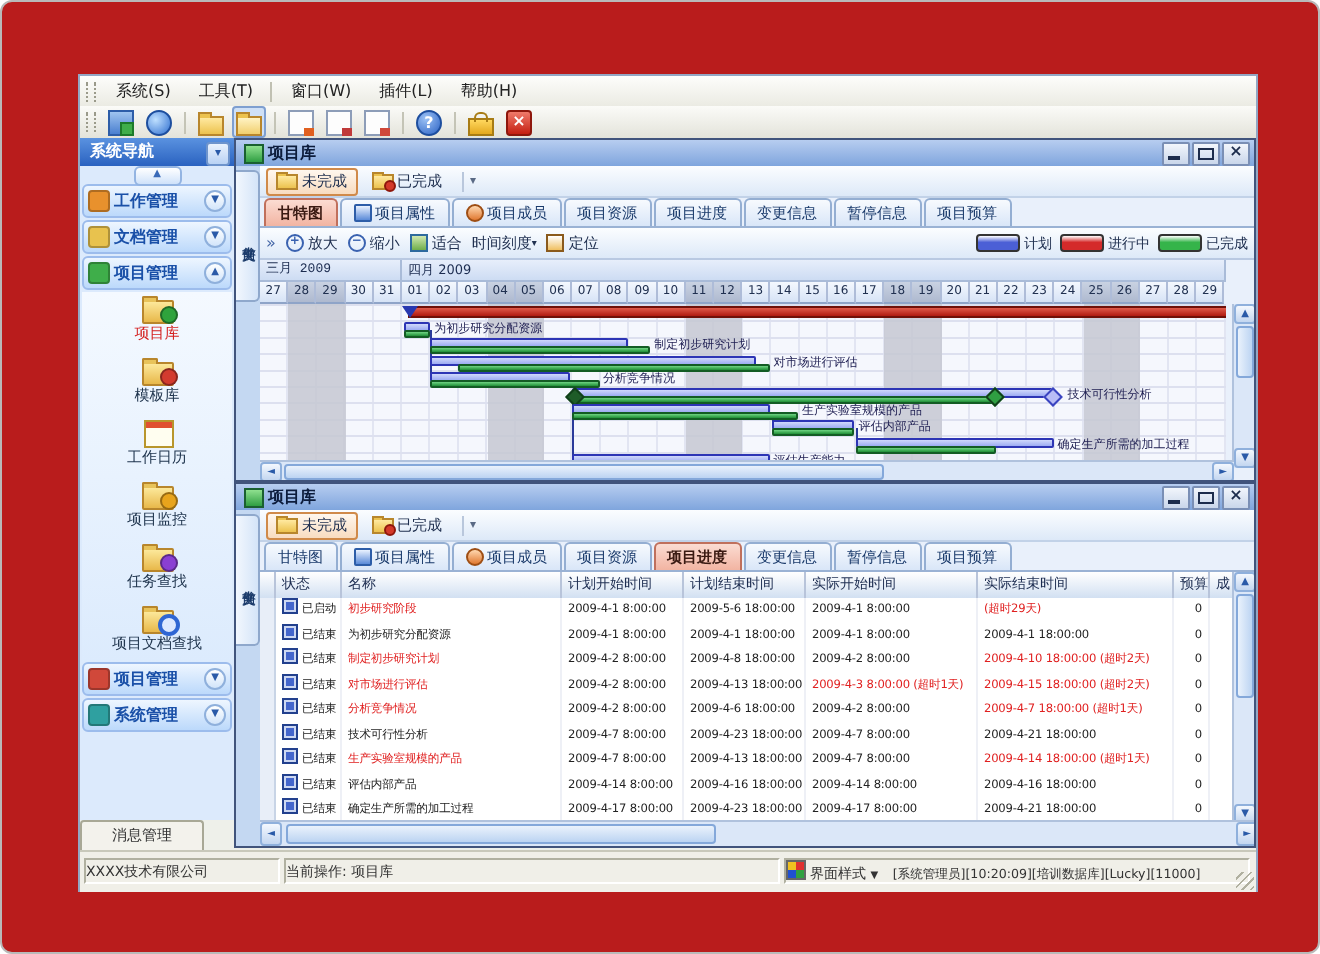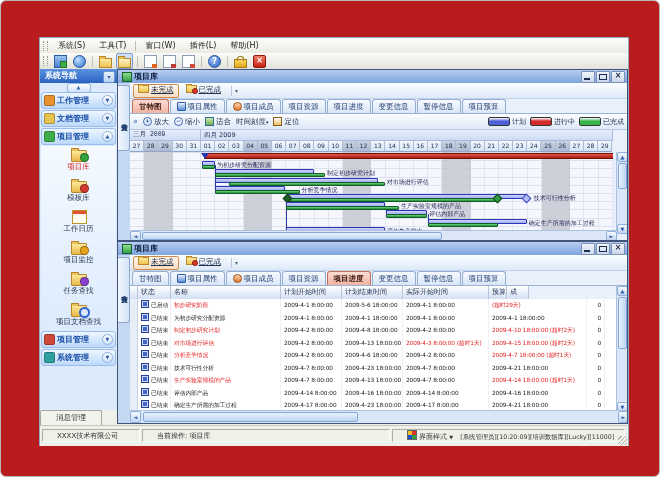--- a/index.html
+++ b/index.html
@@ -62,21 +62,21 @@
   .ptitle .ptxt{font-size:8px;font-weight:bold;color:#0c1c3c;}
   .pbtns{margin-left:auto;display:flex;gap:1px;}
   .pbtn{width:12px;height:10px;background:linear-gradient(#f2f6fc,#c9d6ea);border:1px solid #7a8fb5;border-radius:1px;position:relative;font-size:8px;line-height:8px;text-align:center;color:#1c2c4c;}
   .pbtn.min::after{content:"";position:absolute;left:2px;bottom:2px;width:6px;height:2px;background:#1c2c4c;}
   .pbtn.max::after{content:"";position:absolute;left:2px;top:2px;width:6px;height:4px;border:1px solid #1c2c4c;}
   .pbtn.cls::after{content:"\00d7";font-weight:bold;}
   .pstrip{position:absolute;left:0;top:13px;bottom:0;width:12px;background:#c4d8f2;border-right:1px solid #8fa8cc;}
   .pstrip .vtab{position:absolute;left:0;top:2px;width:11px;height:64px;background:linear-gradient(90deg,#f2f7fe,#d4e4f8);border:1px solid #8fa8cc;border-left:none;border-radius:0 3px 3px 0;writing-mode:vertical-rl;font-size:7px;color:#1a3a6a;text-align:center;line-height:10px;}
   .pbody{position:absolute;left:12px;top:13px;right:0;bottom:0;overflow:hidden;}
   .folder-row{position:absolute;left:0;top:0;width:100%;height:16px;background:linear-gradient(#fbfdff,#dde9f8);border-bottom:1px solid #c2d2e8;display:flex;align-items:center;padding-left:3px;box-sizing:border-box;}
-  .fbtn{height:12px;display:flex;align-items:flex-start;font-size:7.5px;color:#203050;padding:0 4px;margin-right:2px;border:1px solid transparent;border-radius:2px;text-decoration:underline;}
+  .fbtn{height:12px;display:flex;align-items:center;font-size:7.5px;color:#203050;padding:0 4px;margin-right:2px;border:1px solid transparent;border-radius:2px;}
   .fbtn.active{border-color:#d08a4a;background:linear-gradient(#fff7ee,#f8dcc0);}
   .fbtn .ficon{width:9px;height:6px;background:linear-gradient(#ffe9a0,#ecc24e);border:1px solid #b8862c;margin-right:2px;position:relative;}
   .fbtn .ficon::before{content:"";position:absolute;left:-1px;top:-2px;width:4px;height:1px;background:#ecc24e;border:1px solid #b8862c;border-bottom:none;}
   .fbtn .fdot{position:absolute;right:-2px;bottom:-2px;width:4px;height:4px;border-radius:50%;background:#d4392a;border:1px solid #8e170c;}
   .fsep{width:1px;height:10px;background:#b9c7dc;margin:0 3px;}
   .fdrop{font-size:6px;color:#5a6a85;}
   .tabs-row{position:absolute;left:0;top:16px;width:100%;height:15px;display:flex;align-items:flex-end;padding-left:2px;box-sizing:border-box;background:#e9f0fb;border-bottom:1px solid #9ab2d4;}
   .tab{height:13px;display:flex;align-items:center;padding:0 6px;margin-right:1px;font-size:7.5px;color:#1a3a6b;background:linear-gradient(#f7fafe,#d9e6f8);border:1px solid #94aed2;border-bottom:none;border-radius:3px 3px 0 0;white-space:nowrap;}
   .tab.active{background:linear-gradient(#fbdcd2,#f2b4a2);border-color:#c0705c;color:#3a1a12;font-weight:bold;}
   .tab .ticon{width:7px;height:7px;margin-right:2px;border-radius:1px;}
@@ -115,21 +115,21 @@
   
   .thead{position:absolute;left:0;top:31px;height:13px;display:flex;background:linear-gradient(#ffffff,#d2e0f2);border-bottom:1px solid #9ab2d4;}
   .th{font-size:7px;color:#1c2c50;line-height:12px;padding-left:3px;border-right:1px solid #b8c4da;box-sizing:border-box;white-space:nowrap;overflow:hidden;}
   .trow{position:absolute;left:0;height:12.5px;display:flex;background:#fff;border-bottom:1px solid #e4e8f2;}
   .td{font-size:5.8px;letter-spacing:-0.1px;color:#222;line-height:12px;padding-left:3px;border-right:1px solid #eef0f6;box-sizing:border-box;white-space:nowrap;overflow:hidden;}
   .td.red{color:#e02020;}
   .td.sel-cell{background:#e8eef8;border-right:1px solid #c8d4e6;}
   .stat-ic{display:inline-block;width:6px;height:6px;background:#4466cc;border:1px solid #22408e;box-shadow:inset 0 0 0 1px #cdd8f2;margin-right:2px;vertical-align:-1px;}
   
   .statusbar{position:absolute;left:0;top:387px;width:588px;height:20px;background:#f0efe8;border-top:1px solid #c8c8ba;}
-  .scell{position:absolute;top:3px;height:13px;border:1px solid;border-color:#b0b0a0 #fff #fff #b0b0a0;font-size:7px;line-height:12px;color:#333;padding:0 14px;box-sizing:border-box;white-space:nowrap;overflow:hidden;}
+  .scell{position:absolute;top:3px;height:13px;border:1px solid;border-color:#b0b0a0 #fff #fff #b0b0a0;font-size:7px;line-height:12px;color:#333;padding:0 0;box-sizing:border-box;white-space:nowrap;overflow:hidden;}
   .style-ic{display:inline-block;width:8px;height:8px;vertical-align:-1px;margin-right:2px;background:conic-gradient(#e03030 0 25%,#30a040 0 50%,#2050d0 0 75%,#f0c020 0);border:1px solid #666;}
   .sgrip{position:absolute;right:1px;bottom:1px;width:9px;height:9px;background:repeating-linear-gradient(135deg,transparent 0 2px,#b0b0a0 2px 3px);}
 </style>
 </head>
 <body>
 
 <div class="screen">
   <div class="app">
     <div class="menubar" id="menubar">
         <div class="grip"></div>
@@ -505,20 +505,21 @@
                 <span>项目预算</span>
               </div>
             </div>
             <div class="thead">
               <div class="th" style="width: 8px;"></div>
               <div class="th" style="width: 33px;">状态</div>
               <div class="th" style="width: 110px;">名称</div>
               <div class="th" style="width: 61px;">计划开始时间</div>
               <div class="th" style="width: 61px;">计划结束时间</div>
               <div class="th" style="width: 86px;">实际开始时间</div>
+              <div class="th" style="width: 98px;">实际结束时间</div>
               <div class="th" style="width: 18px;">预算</div>
               <div class="th" style="width: 22px;">成</div>
             </div>
             <div class="trow" style="top: 44px; width: 497px;">
               <div class="td sel-cell" style="width: 8px;"></div>
               <div class="td" style="width: 33px;"><span class="stat-ic"></span>已启动</div>
               <div class="td red" style="width: 110px;">初步研究阶段</div>
               <div class="td" style="width: 61px;">2009-4-1 8:00:00</div>
               <div class="td" style="width: 61px;">2009-5-6 18:00:00</div>
               <div class="td" style="width: 86px;">2009-4-1 8:00:00</div>

